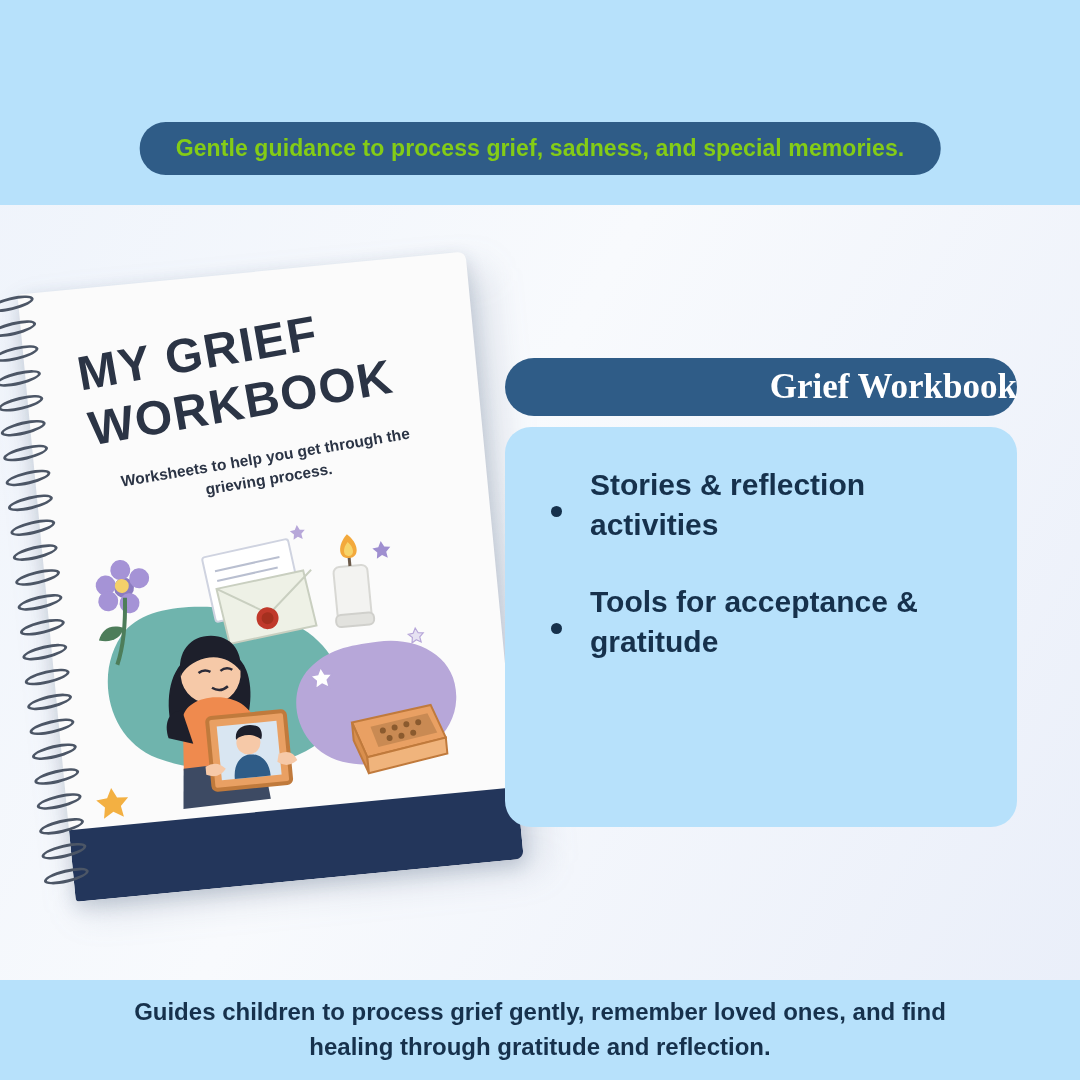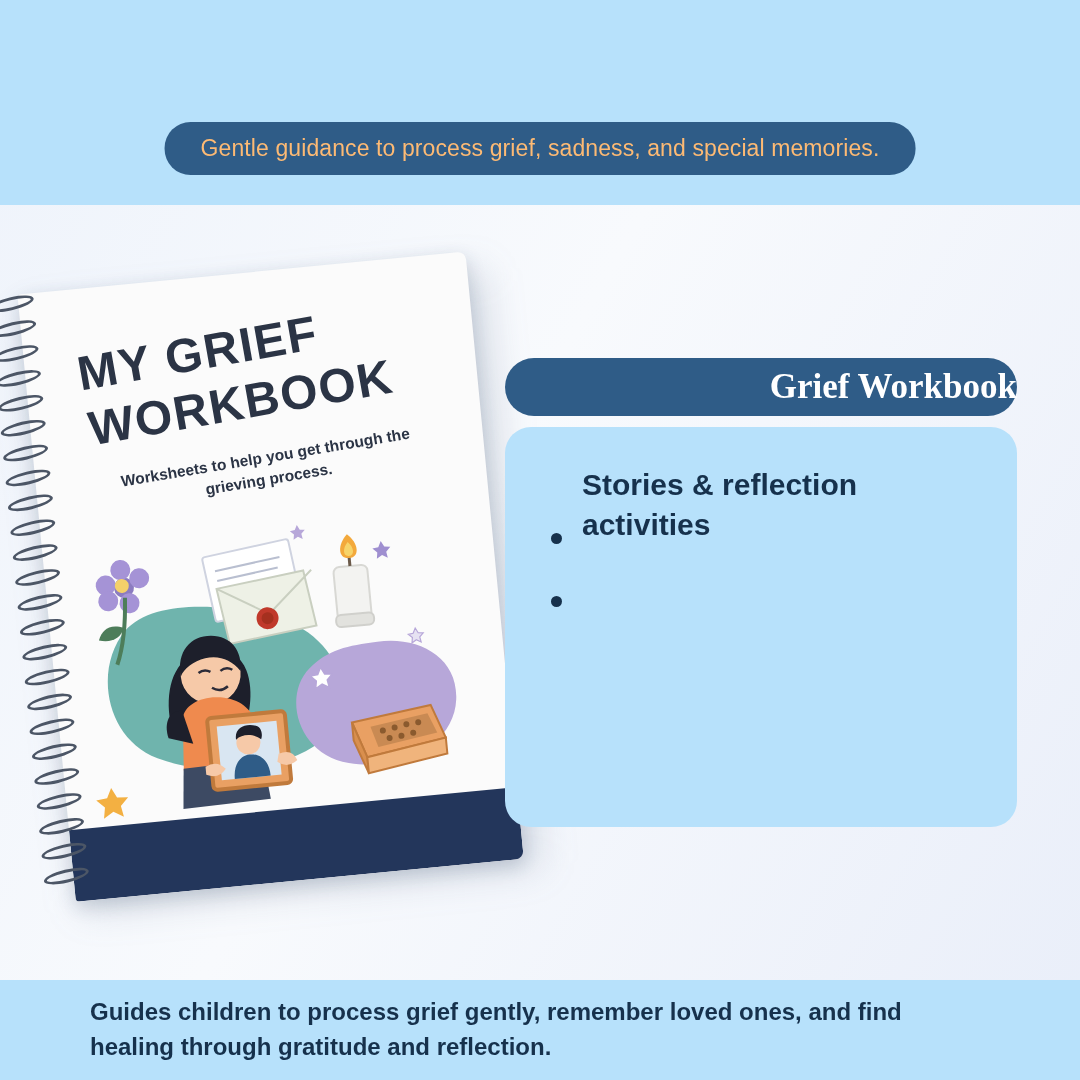--- a/index.html
+++ b/index.html
@@ -32,22 +32,22 @@
   }
   .header-sub-wrap {
     position: absolute; left: 50%; top: 122px;
     transform: translateX(-50%);
     background: #2f5c87;
     border-radius: 26px;
     padding: 13px 36px;
   }
   .header-sub {
     font-size: 23px;
-    font-weight: normal;
-    color: #fdba74;
+    font-weight: bold;
+    color: #84cc16;
     white-space: nowrap;
     letter-spacing: 0.1px;
   }
 
   
   .main {
     position: absolute; left: 0; top: 205px;
     width: 1080px; height: 775px;
   }
 
@@ -67,22 +67,23 @@
   }
   .panel-body {
     position: absolute; left: 505px; top: 222px;
     width: 512px; height: 400px;
     background: #b7e1fb;
     border-radius: 26px;
     padding: 38px 34px 0 34px;
   }
   .feature {
     display: flex;
-    align-items: flex-end;
+    align-items: center;
     margin-bottom: 38px;
+    gap: 8px;
   }
   .bullet {
     width: 11px; height: 11px;
     border-radius: 50%;
     background: #16314c;
     margin: 14px 20px 0 12px;
     flex: 0 0 auto;
   }
   .feature-text {
     font-size: 30px;
@@ -160,21 +161,21 @@
 
   
   .footer {
     position: absolute; left: 0; top: 980px;
     width: 1080px; height: 100px;
     background: #b7e1fb;
     display: flex; align-items: center; justify-content: center;
   }
   .footer-text {
     width: 900px;
-    text-align: left;
+    text-align: center;
     font-size: 24px; font-weight: bold;
     color: #16314c;
     line-height: 1.45;
   }
 </style>
 </head>
 <body>
 
 <div id="page">
 
@@ -317,20 +318,21 @@
     <div class="panel-title">
       <span>Grief Workbook</span>
     </div>
     <div class="panel-body">
       <div class="feature">
         <div class="bullet"></div>
         <div class="feature-text">Stories &amp; reflection activities</div>
       </div>
       <div class="feature">
         <div class="bullet"></div>
+        <div class="feature-text">Tools for acceptance &amp; gratitude</div>
       </div>
     </div>
   </div>
 
   <div class="footer">
     <div class="footer-text">Guides children to process grief gently, remember loved ones, and find healing through gratitude and reflection.</div>
   </div>
 </div>
 
 </body></html>

